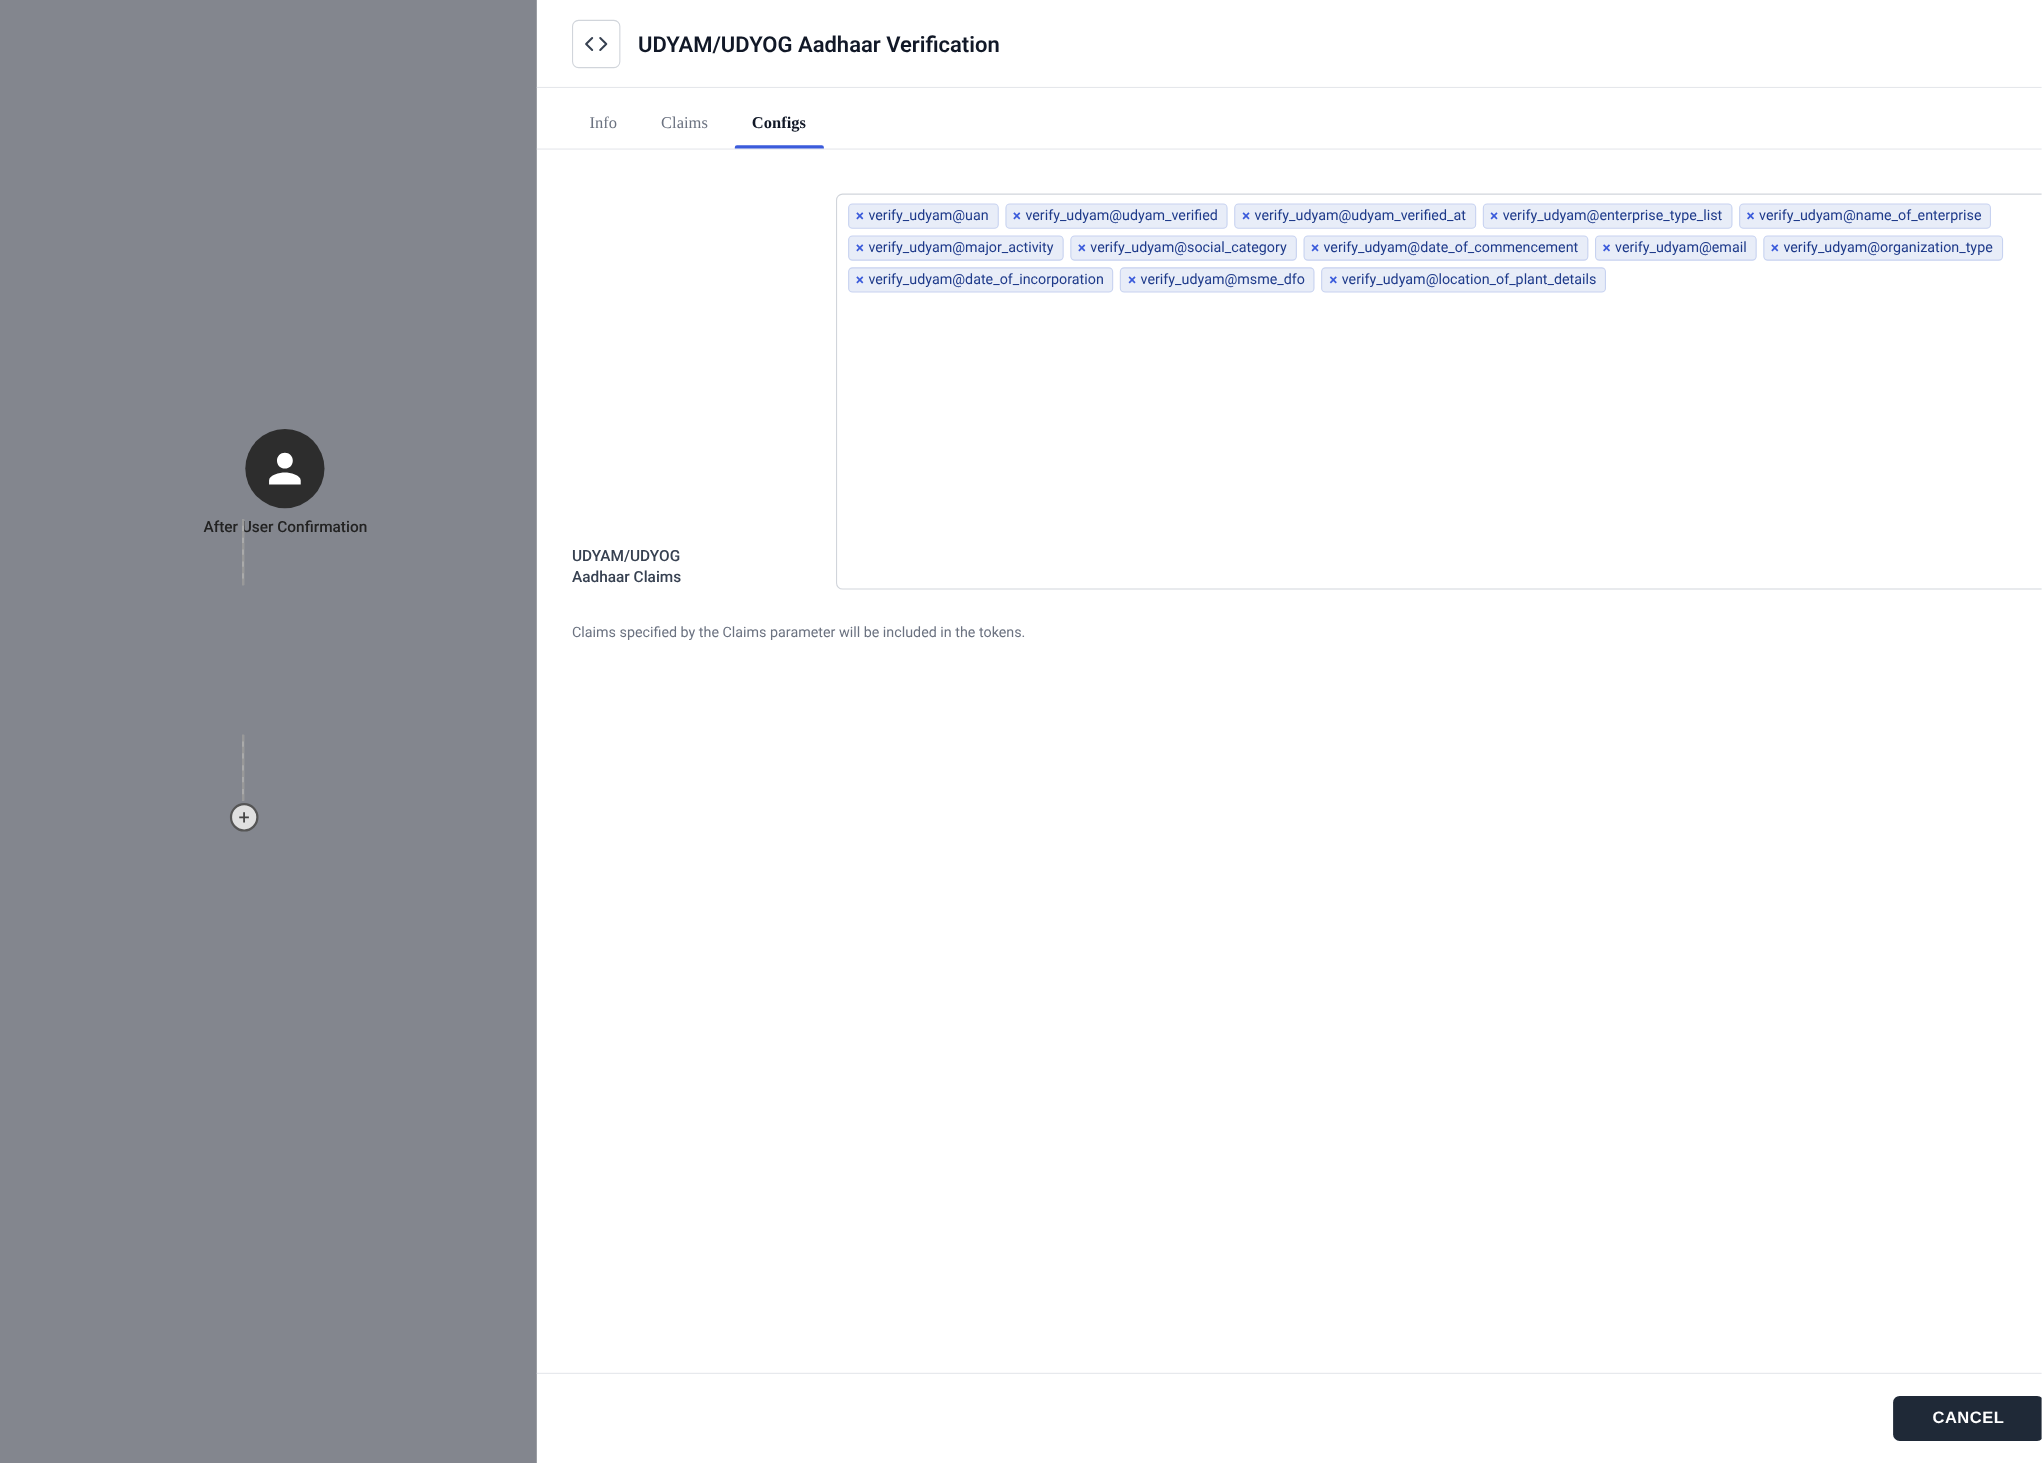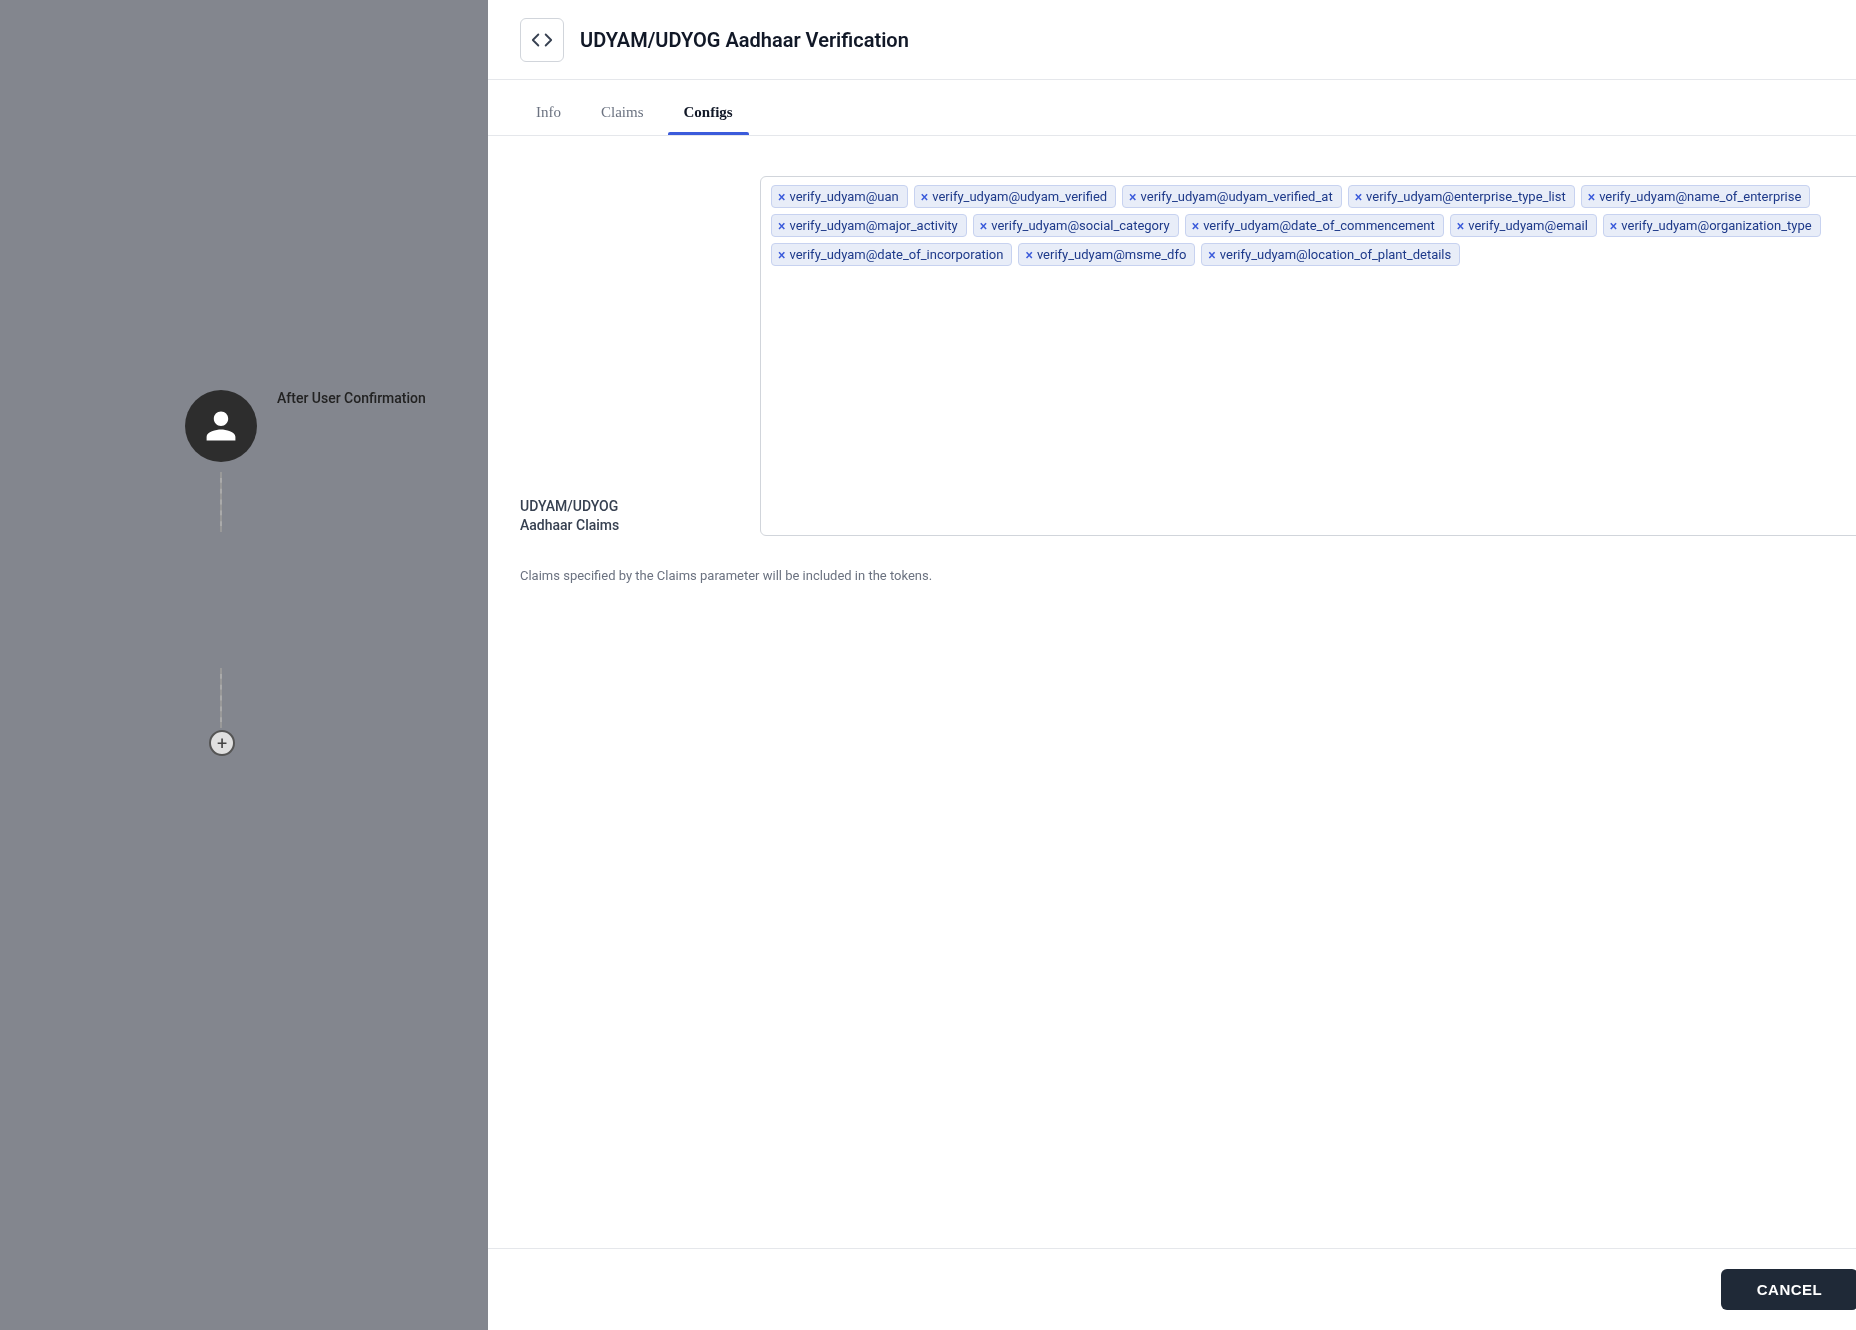--- a/index.html
+++ b/index.html
@@ -35,22 +35,23 @@
       left: 0; top: 0;
       width: 500px;
       height: 1330px;
     }
 
     .flow-node-user {
       position: absolute;
       left: 185px;
       top: 390px;
       display: flex;
-      flex-direction: row;
-      gap: 20px;
+      flex-direction: column;
+      align-items: center;
+      gap: 10px;
     }
 
     .flow-avatar {
       width: 72px;
       height: 72px;
       border-radius: 50%;
       background: #2d2d2d;
       display: flex;
       align-items: center;
       justify-content: center;

